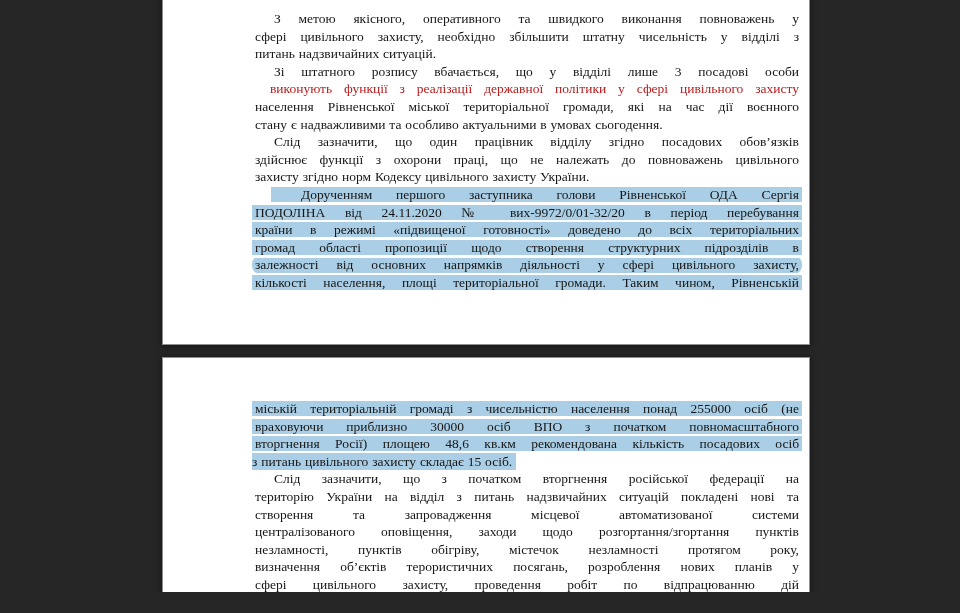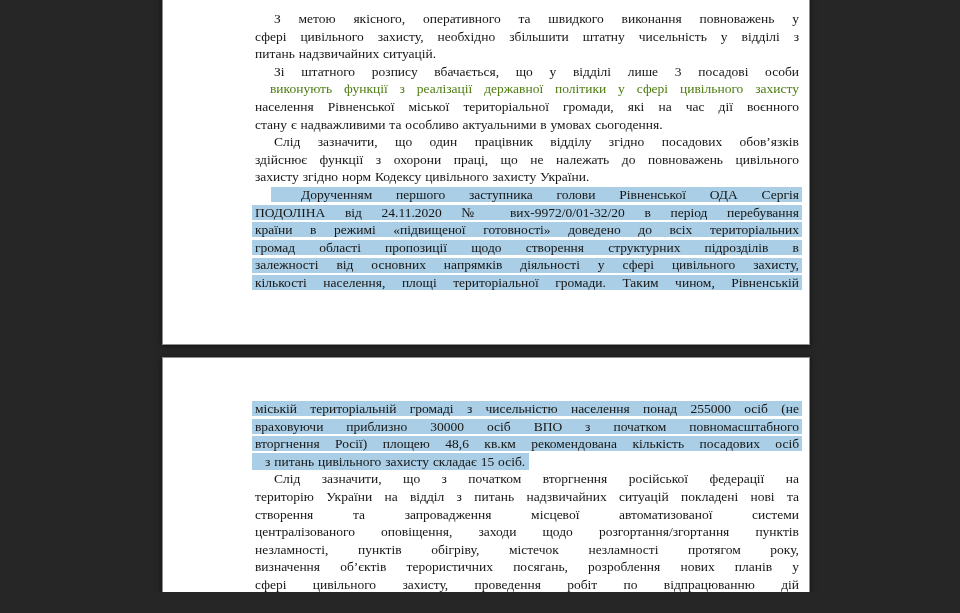--- a/index.html
+++ b/index.html
@@ -53,47 +53,47 @@
   .indent { margin-left: 16px; }
   
   .hl {
     background-image: linear-gradient(var(--hl), var(--hl));
     background-repeat: no-repeat;
     background-position: 0 1.3px;
     background-size: 100% 15px;
   }
   .hl-inline {
     background: var(--hl);
-    padding: 1px 4px 2px 13px;
+    padding: 1px 4px 2px 0;
     margin-left: -3px;
   }
   
   .peek { margin-top: -3px; }
 </style>
 </head>
 <body style="background: rgb(38, 38, 38);">
 
 <div class="viewer">
   <div class="page" id="page-1" style="background: rgb(255, 255, 255);">
     <div class="page-text">
         <div class="line j indent" style="color: rgb(22, 22, 22);">З метою якісного, оперативного та швидкого виконання повноважень у</div>
         <div class="line j" style="color: rgb(22, 22, 22);">сфері цивільного захисту, необхідно збільшити штатну чисельність у відділі з</div>
         <div class="line" style="color: rgb(22, 22, 22);">питань надзвичайних ситуацій.</div>
         <div class="line j indent" style="color: rgb(22, 22, 22);">Зі штатного розпису вбачається, що у відділі лише 3 посадові особи</div>
-        <div class="line j" style="color: #4d7c0f; margin-left: 12px;">виконують функції з реалізації державної політики у сфері цивільного захисту</div>
+        <div class="line j" style="color: #b91c1c; margin-left: 12px;">виконують функції з реалізації державної політики у сфері цивільного захисту</div>
         <div class="line j" style="color: rgb(22, 22, 22);">населення Рівненської міської територіальної громади, які на час дії воєнного</div>
         <div class="line" style="color: rgb(22, 22, 22);">стану є надважливими та особливо актуальними в умовах сьогодення.</div>
         <div class="line j indent" style="color: rgb(22, 22, 22);">Слід зазначити, що один працівник відділу згідно посадових обов’язків</div>
         <div class="line j" style="color: rgb(22, 22, 22);">здійснює функції з охорони праці, що не належать до повноважень цивільного</div>
         <div class="line" style="color: rgb(22, 22, 22);">захисту згідно норм Кодексу цивільного захисту України.</div>
         <div class="line j indent hl" style="color: rgb(22, 22, 22); padding-left: 30px;">Дорученням першого заступника голови Рівненської ОДА Сергія</div>
         <div class="line j hl" style="color: rgb(22, 22, 22);">ПОДОЛІНА від 24.11.2020  № вих-9972/0/01-32/20 в період перебування</div>
         <div class="line j hl" style="color: rgb(22, 22, 22);">країни в режимі «підвищеної готовності» доведено до всіх територіальних</div>
         <div class="line j hl" style="color: rgb(22, 22, 22);">громад області пропозиції щодо створення структурних підрозділів в</div>
-        <div class="line j hl" style="color: rgb(22, 22, 22);">залежності від основних напрямків діяльності у сфері цивільного захисту,</div>
+        <div class="line j hl" style="color: rgb(22, 22, 22); border-radius: 8px;">залежності від основних напрямків діяльності у сфері цивільного захисту,</div>
         <div class="line j hl" style="color: rgb(22, 22, 22);">кількості населення, площі територіальної громади. Таким чином, Рівненській</div>
       </div>
   </div>
   <div class="page" id="page-2" style="background: rgb(255, 255, 255);">
     <div class="page-text">
         <div class="line j hl" style="color: rgb(22, 22, 22);">міській територіальній громаді з чисельністю населення понад 255000 осіб (не</div>
         <div class="line j hl" style="color: rgb(22, 22, 22);">враховуючи приблизно 30000 осіб ВПО з початком повномасштабного</div>
         <div class="line j hl" style="color: rgb(22, 22, 22);">вторгнення Росії) площею 48,6 кв.км рекомендована кількість посадових осіб</div>
         <div class="line" style="color: rgb(22, 22, 22);"><span class="hl-inline">з питань цивільного захисту складає 15 осіб.</span></div>
         <div class="line j indent" style="color: rgb(22, 22, 22);">Слід зазначити, що з початком вторгнення російської федерації на</div>

